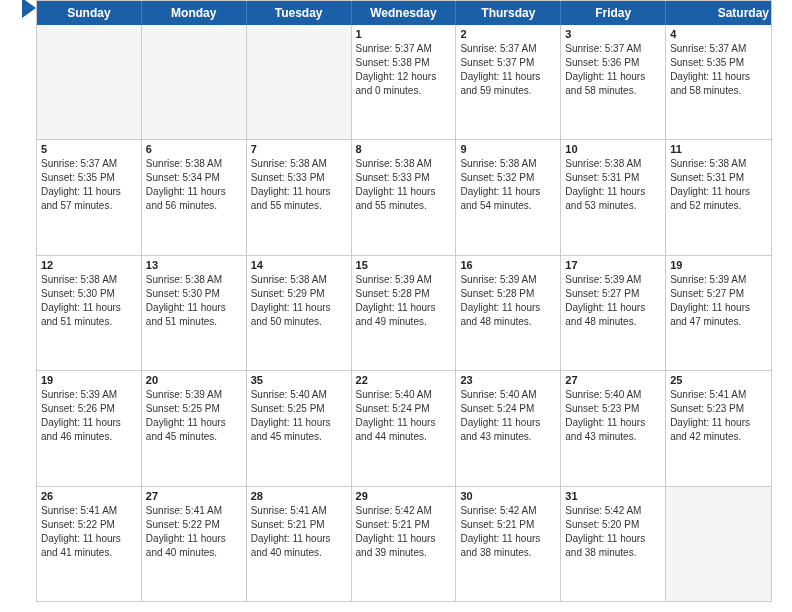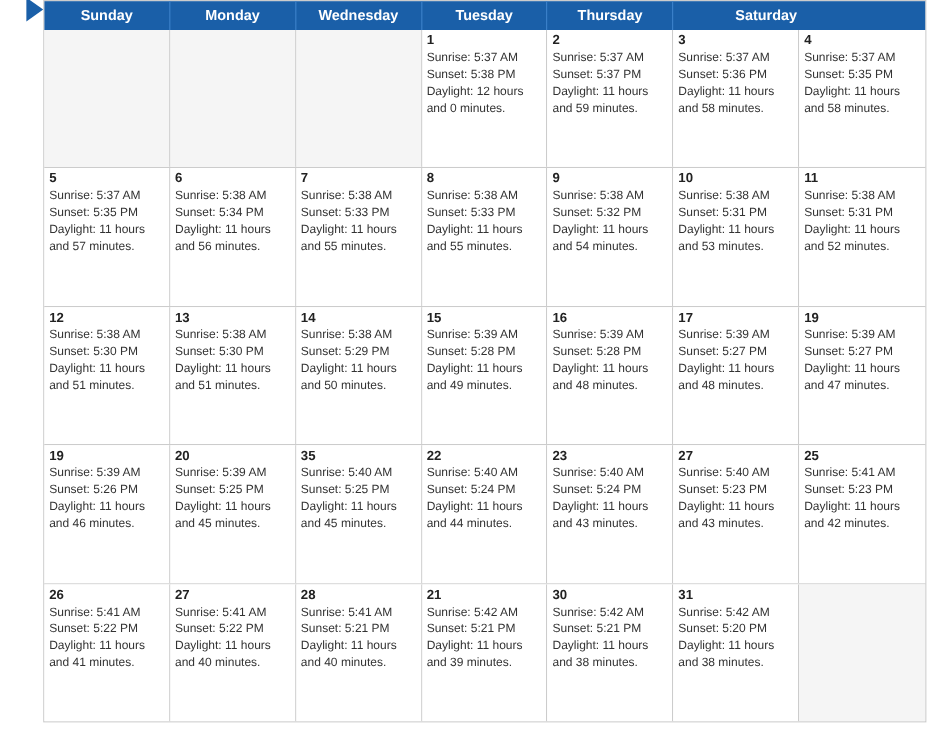--- a/index.html
+++ b/index.html
@@ -133,23 +133,24 @@
     <div class="title-block">
       <div class="month-title"></div>
       <div class="subtitle"></div>
     </div>
   </div>
 
   <div class="calendar">
     <div class="cal-header">
     <div class="cal-header-cell">Sunday</div>
         <div class="cal-header-cell">Monday</div>
+        <div class="cal-header-cell">Tuesday</div>
         <div class="cal-header-cell">Wednesday</div>
-        <div class="cal-header-cell">Tuesday</div>
         <div class="cal-header-cell">Thursday</div>
+        <div class="cal-header-cell">Friday</div>
         <div class="cal-header-cell">Saturday</div>
       </div>
     <div class="cal-body">
     <div class="cal-row">
           <div class="cal-cell empty"></div>
           <div class="cal-cell empty"></div>
           <div class="cal-cell empty"></div>
           <div class="cal-cell">
             <div class="day-num">1</div>
             <div class="cell-text" style="white-space: pre-line;">Sunrise: 5:37 AM
@@ -320,21 +321,21 @@
 Sunset: 5:22 PM
 Daylight: 11 hours and 40 minutes.</div>
           </div>
           <div class="cal-cell">
             <div class="day-num">28</div>
             <div class="cell-text" style="white-space: pre-line;">Sunrise: 5:41 AM
 Sunset: 5:21 PM
 Daylight: 11 hours and 40 minutes.</div>
           </div>
           <div class="cal-cell">
-            <div class="day-num">21</div>
+            <div class="day-num">29</div>
             <div class="cell-text" style="white-space: pre-line;">Sunrise: 5:42 AM
 Sunset: 5:21 PM
 Daylight: 11 hours and 39 minutes.</div>
           </div>
           <div class="cal-cell">
             <div class="day-num">30</div>
             <div class="cell-text" style="white-space: pre-line;">Sunrise: 5:42 AM
 Sunset: 5:21 PM
 Daylight: 11 hours and 38 minutes.</div>
           </div>

